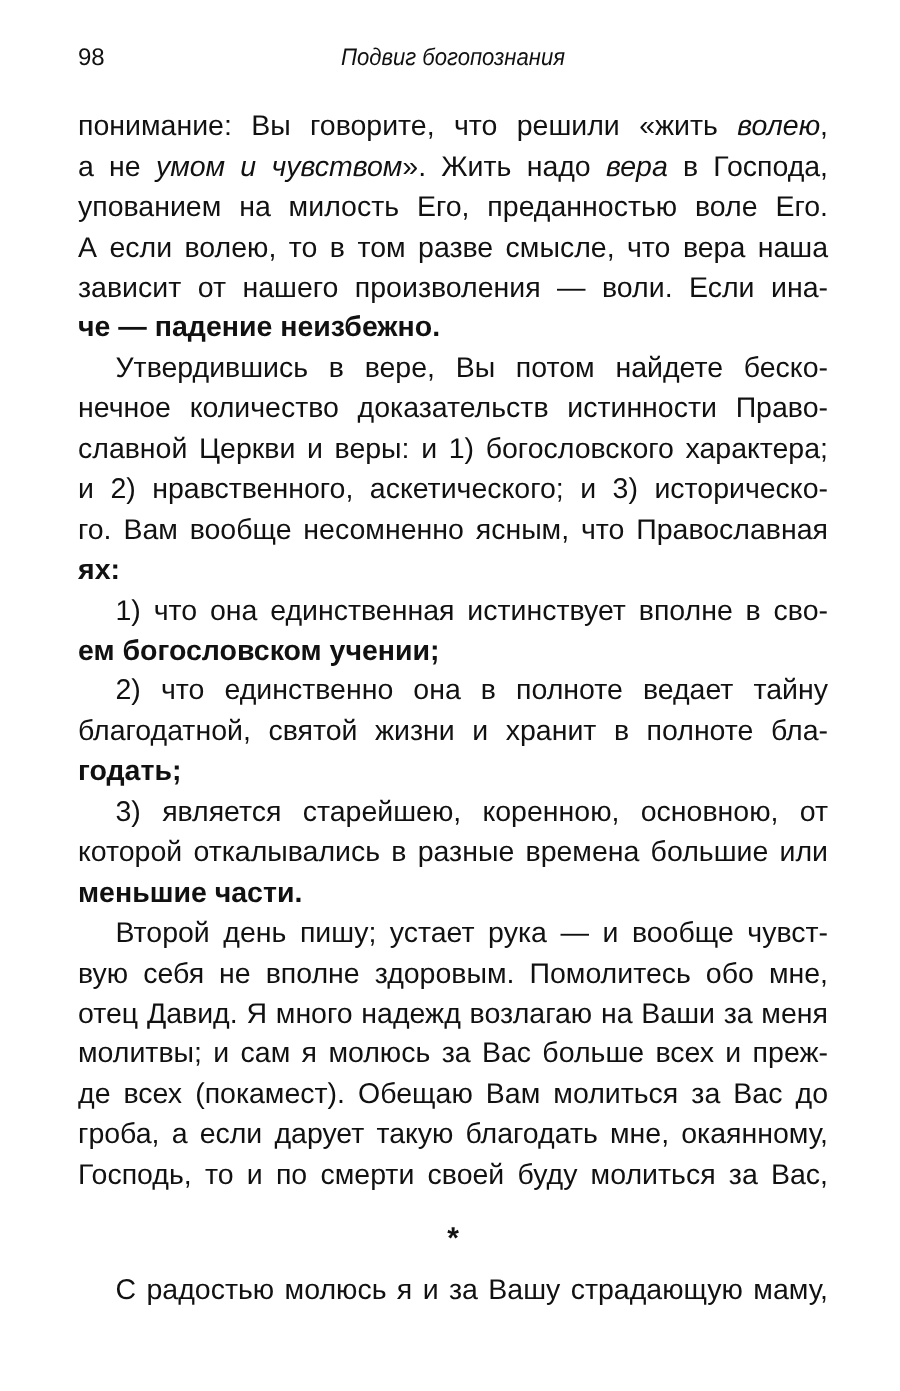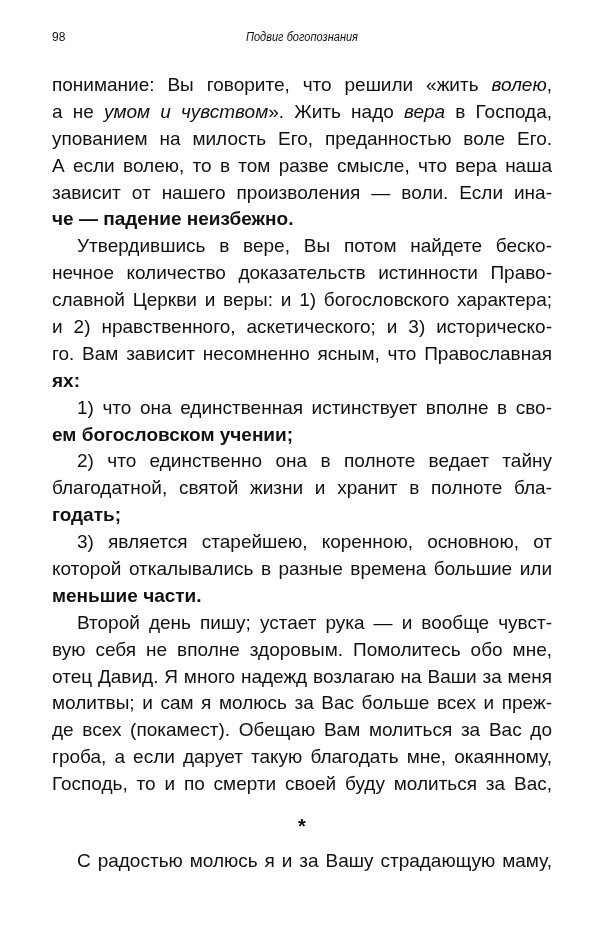--- a/index.html
+++ b/index.html
@@ -3,21 +3,21 @@
   <meta charset="utf-8">
   <style>
     html, body { margin: 0; padding: 0; background: #ffffff; }
     body {
       width: 600px; height: 927px; position: relative; overflow: hidden;
       color: #111111;
       font-family: "Liberation Sans Narrow", "Liberation Sans", sans-serif;
     }
     .running-head {
       position: absolute; top: 30px; left: 52px; width: 500px; height: 20px;
-      font-size: 12px;
+      font-size: 16px;
     }
     .page-number { position: absolute; left: 0; top: 0; font-family: "Liberation Sans", sans-serif; }
     .running-title {
       position: absolute; left: 0; right: 0; top: 0; text-align: center;
       font-style: italic; font-family: "Liberation Sans", sans-serif;
       transform: scaleX(0.92);
     }
     .body-text {
       position: absolute; top: 72px; left: 52px; width: 500px;
       font-size: 19px; line-height: 26.9px;
@@ -51,21 +51,21 @@
         <span class="line">упованием на милость Его, преданностью воле Его.</span>
         <span class="line">А если волею, то в том разве смысле, что вера наша</span>
         <span class="line">зависит от нашего произволения — воли. Если ина-</span>
         <span class="line last">че — падение неизбежно.</span>
       </div>
       <div>
         <span class="line indent">Утвердившись в вере, Вы потом найдете беско-</span>
         <span class="line">нечное количество доказательств истинности Право-</span>
         <span class="line">славной Церкви и веры: и 1) богословского характера;</span>
         <span class="line">и 2) нравственного, аскетического; и 3) историческо-</span>
-        <span class="line">го. Вам зависит несомненно ясным, что Православная</span>
+        <span class="line">го. Вам вообще несомненно ясным, что Православная</span>
         <span class="line last">ях:</span>
       </div>
       <div>
         <span class="line indent">1) что она единственная истинствует вполне в сво-</span>
         <span class="line last">ем богословском учении;</span>
       </div>
       <div>
         <span class="line indent">2) что единственно она в полноте ведает тайну</span>
         <span class="line">благодатной, святой жизни и хранит в полноте бла-</span>
         <span class="line last">годать;</span>

